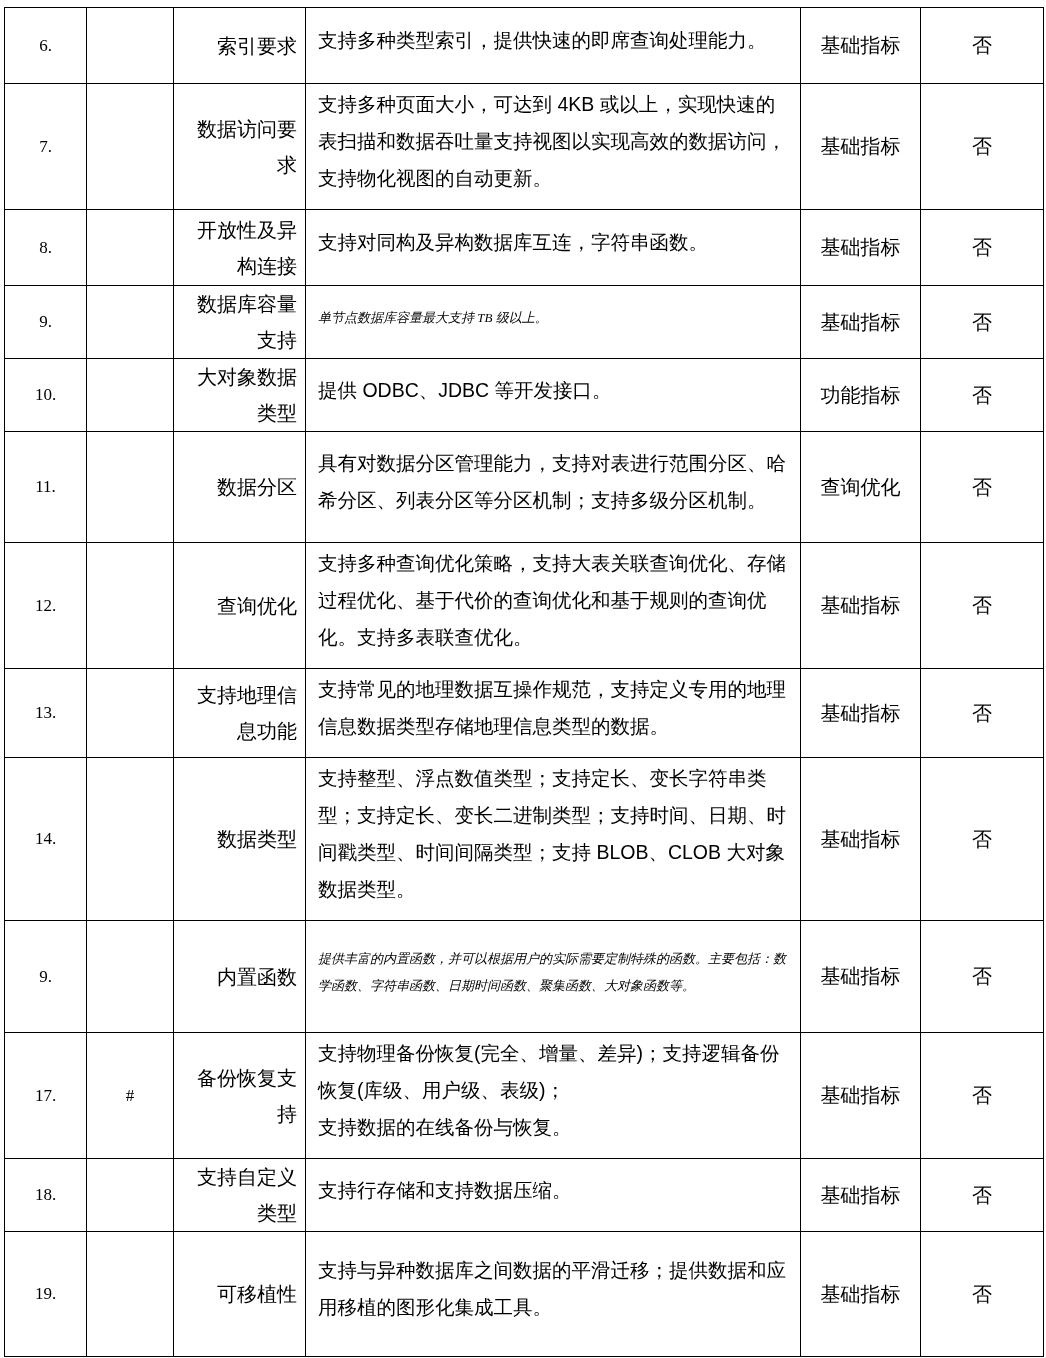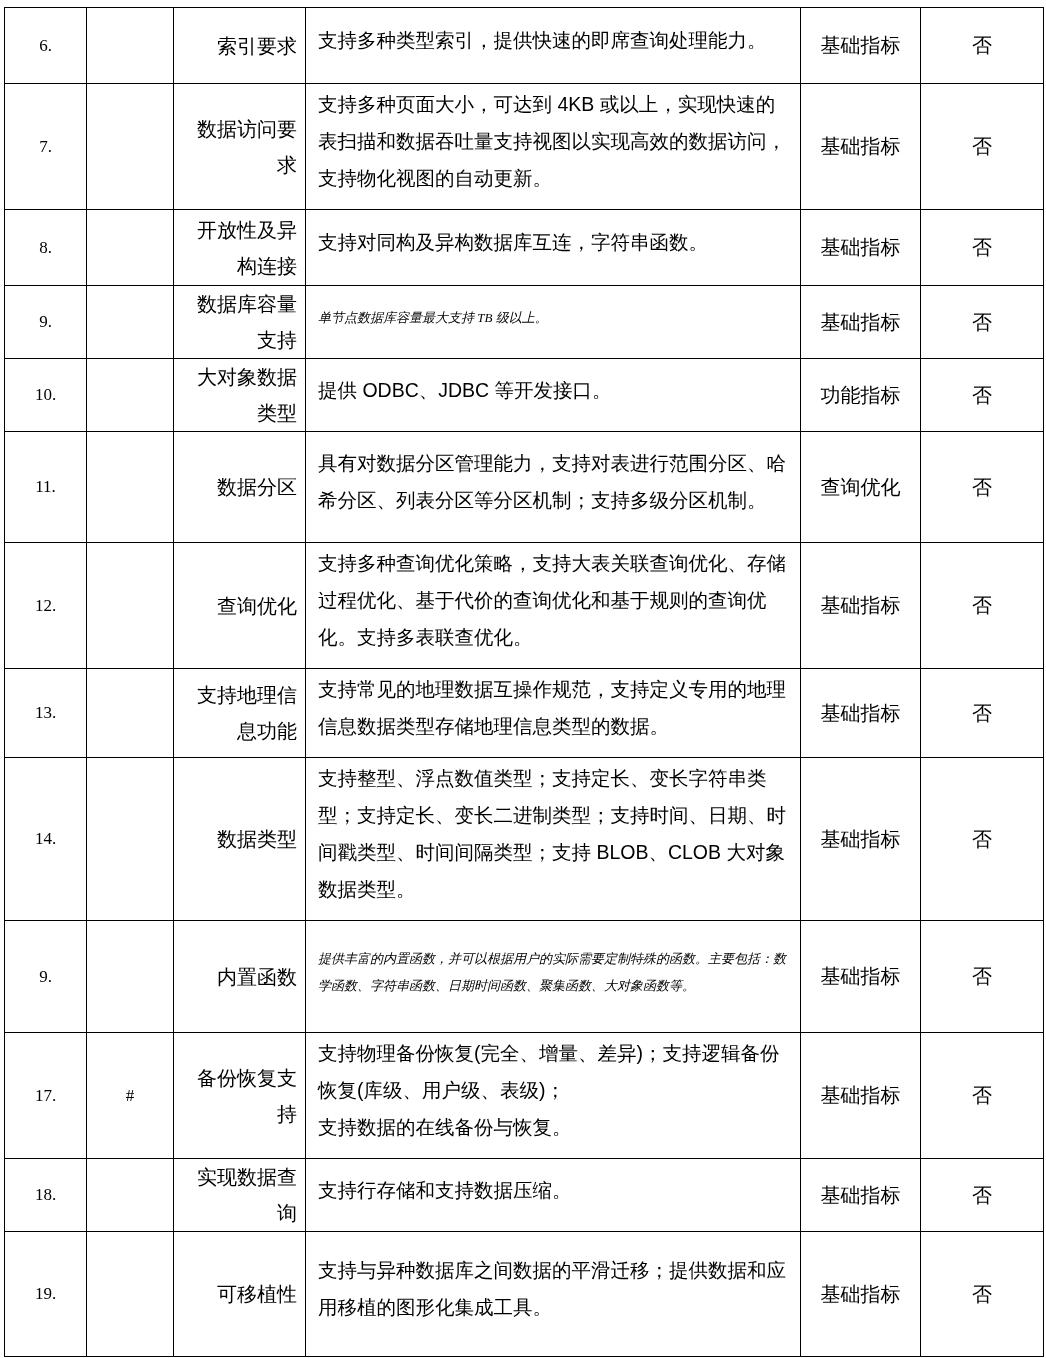--- a/index.html
+++ b/index.html
@@ -140,21 +140,21 @@
         <td class="c-flag">#</td>
         <td class="c-name">备份恢复支持</td>
         <td class="c-desc">支持物理备份恢复(完全、增量、差异)；支持逻辑备份恢复(库级、用户级、表级)；
 支持数据的在线备份与恢复。</td>
         <td class="c-type">基础指标</td>
         <td class="c-ans">否</td>
       </tr>
       <tr style="height:73px">
         <td class="c-num">18.</td>
         <td class="c-flag"></td>
-        <td class="c-name">实现数据查询</td>
+        <td class="c-name">支持自定义类型</td>
         <td class="c-desc">支持行存储和支持数据压缩。</td>
         <td class="c-type">基础指标</td>
         <td class="c-ans">否</td>
       </tr>
       <tr style="height:125px">
         <td class="c-num">19.</td>
         <td class="c-flag"></td>
         <td class="c-name">可移植性</td>
         <td class="c-desc">支持与异种数据库之间数据的平滑迁移；提供数据和应用移植的图形化集成工具。</td>
         <td class="c-type">基础指标</td>

